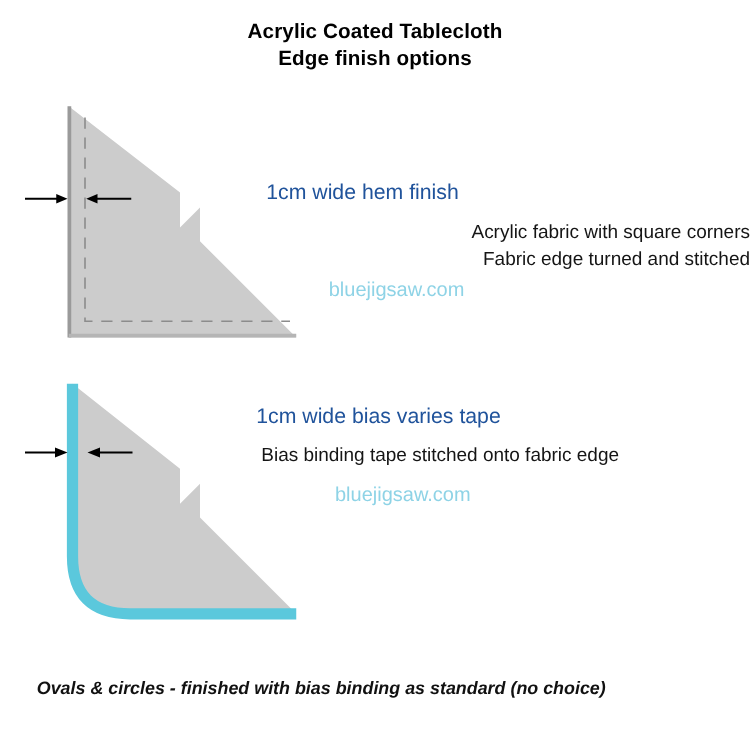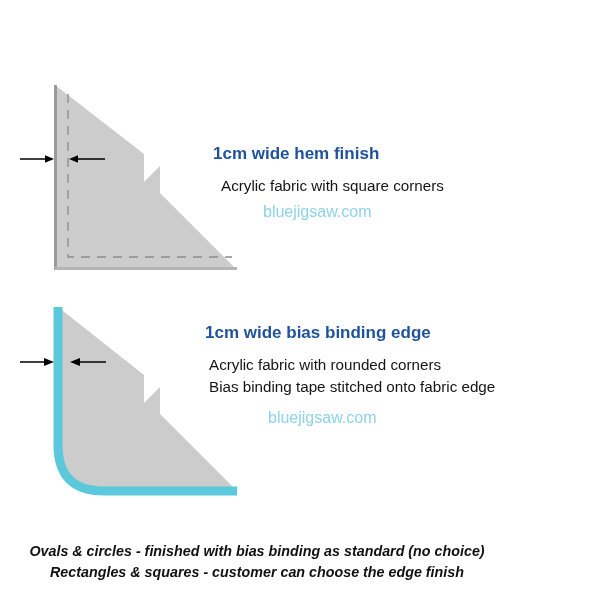--- a/index.html
+++ b/index.html
@@ -55,41 +55,41 @@
 
   
   .section-text {
     position: absolute;
   }
   #text-hem  { left: 206px; top: 143px; width: 394px; }
   #text-bias { left: 196px; top: 322px; width: 404px; }
 
   .section-heading {
     font-size: 17px;
-    font-weight: bold;
+    font-weight: normal;
     color: #20539b;
     line-height: 22px;
     margin: 0 0 10px 0;
     white-space: nowrap;
   }
   #text-hem .section-heading { margin-left: 7px; }
   #text-bias .section-heading { margin-left: 9px; }
 
   .bullet-list {
     margin: 0;
     padding: 0;
     list-style: none;
   }
   .bullet-list li {
     font-size: 15.2px;
     color: #151515;
     line-height: 21.5px;
     white-space: nowrap;
   }
-  #text-hem .bullet-list { margin-left: 15px; }
+  #text-hem .bullet-list { margin-left: 15px; text-align: right; }
   #text-bias .bullet-list { margin-left: 13px; }
 
   .site-link {
     font-size: 16px;
     color: #8ed3e6;
     line-height: 20px;
     margin-top: 5px;
   }
   #text-hem .site-link  { margin-left: 57px; }
   #text-bias .site-link { margin-left: 72px; margin-top: 11px; }
@@ -109,20 +109,24 @@
     color: #111111;
     line-height: 21px;
     white-space: nowrap;
   }
 </style>
 </head>
 <body>
 
 <div id="page">
 
+  <div class="title-block">
+    <div class="title-line">Acrylic Coated Tablecloth</div>
+    <div class="title-line">Edge finish options</div>
+  </div>
 
   <svg class="diagram" id="diagram-hem" viewBox="0 0 240 205">
 
     <path d="M 37,7 L 37,192 L 219,192 L 142,115 L 142,88 L 126,104 L 126,76 Z" fill="#cccccc"></path>
 
     <path d="M 37.5,7 L 37.5,192" stroke="#9a9a9a" stroke-width="3" fill="none"></path>
     <path d="M 37,190.5 L 219,190.5" stroke="#b5b5b5" stroke-width="3" fill="none"></path>
 
     <path d="M 50,16 L 50,179 L 214,179" stroke="#8c8c8c" stroke-width="1.3" stroke-dasharray="9 7" fill="none"></path>
 
@@ -131,45 +135,44 @@
       <path d="M 36,81 L 27,77.2 L 27,84.8 Z" fill="#000000"></path>
       <line x1="87" y1="81" x2="54" y2="81" stroke="#000000" stroke-width="1.5"></line>
       <path d="M 51,81 L 60,77.2 L 60,84.8 Z" fill="#000000"></path>
     </g>
   </svg>
 
   <div class="section-text" id="text-hem">
     <div class="section-heading">1cm wide hem finish</div>
     <ul class="bullet-list">
       <li>Acrylic fabric with square corners</li>
+      <li>Fabric edge turned and stitched</li>
     </ul>
     <div class="site-link">bluejigsaw.com</div>
   </div>
 
   <svg class="diagram" id="diagram-bias" viewBox="0 0 240 205">
 
     <path d="M 40,2 L 40,140 Q 40,186 86,186 L 219,186 L 142,109 L 142,82 L 126,98 L 126,70 Z" fill="#cccccc"></path>
 
     <path d="M 40,2 L 40,140 Q 40,186 86,186 L 219,186" stroke="#5bc8dc" stroke-width="9" fill="none" stroke-linecap="butt" stroke-linejoin="round"></path>
 
     <g>
       <line x1="2" y1="57" x2="32" y2="57" stroke="#000000" stroke-width="1.5"></line>
       <path d="M 36,57 L 26,53 L 26,61 Z" fill="#000000"></path>
       <line x1="88" y1="57" x2="56" y2="57" stroke="#000000" stroke-width="1.5"></line>
       <path d="M 52,57 L 62,53 L 62,61 Z" fill="#000000"></path>
     </g>
   </svg>
 
   <div class="section-text" id="text-bias">
-    <div class="section-heading">1cm wide bias binding edge</div>
+    <div class="section-heading">1cm wide bias varies tape</div>
     <ul class="bullet-list">
-      <li>Acrylic fabric with rounded corners</li>
       <li>Bias binding tape stitched onto fabric edge</li>
     </ul>
     <div class="site-link">bluejigsaw.com</div>
   </div>
 
   <div class="footer-block">
     <div class="footer-line">Ovals &amp; circles - finished with bias binding as standard (no choice)</div>
-    <div class="footer-line">Rectangles &amp; squares - customer can choose the edge finish</div>
   </div>
 
 </div>
 
 </body></html>

